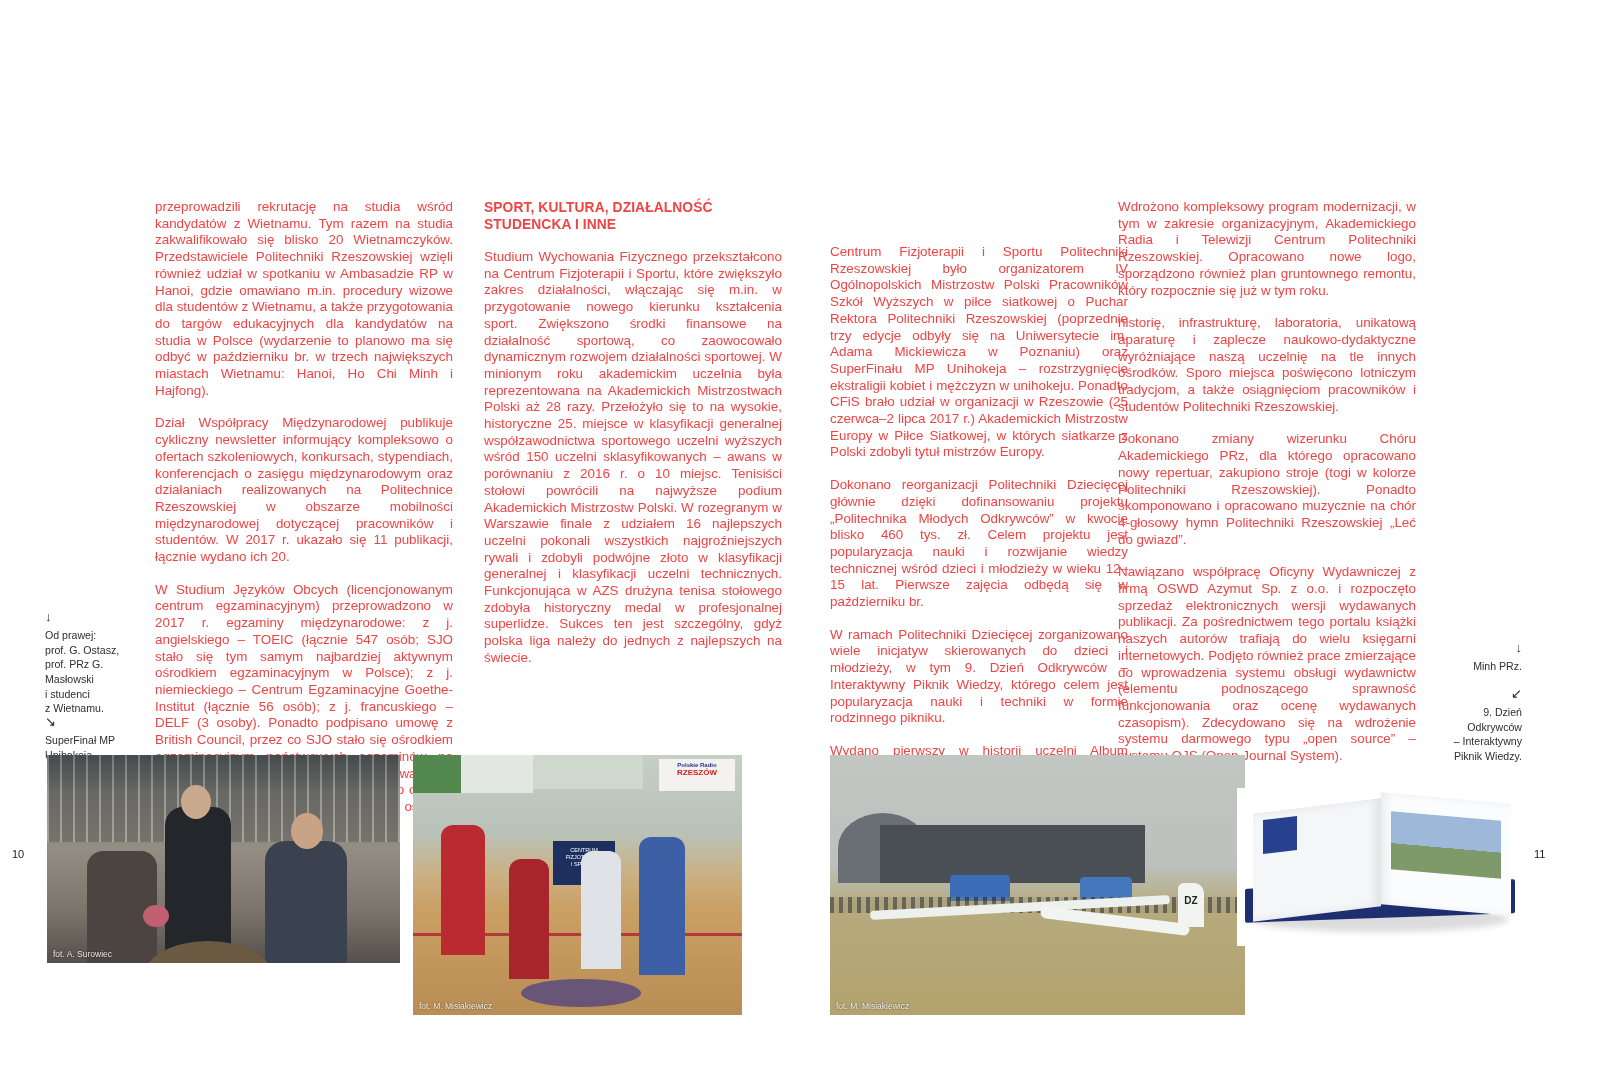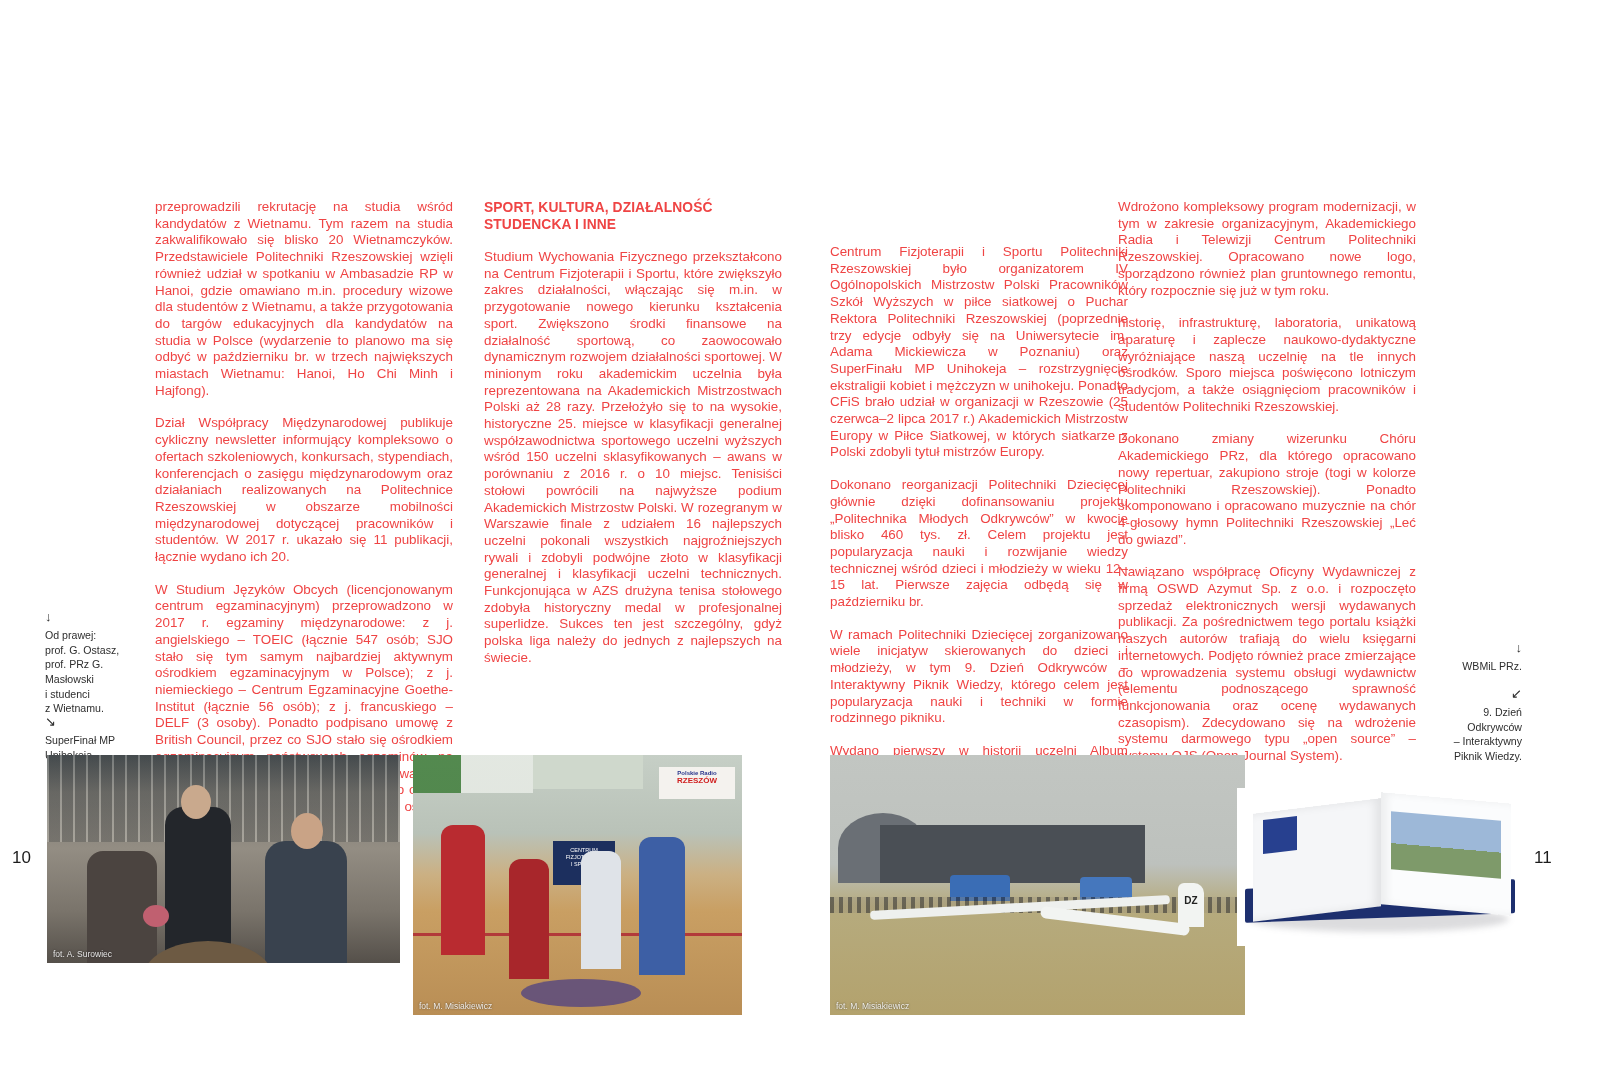--- a/index.html
+++ b/index.html
@@ -21,21 +21,21 @@
   
   .margin-note { position:absolute; font-size:10.6px; line-height:14.6px; color:#2e2e2e;
                  white-space:pre-line; }
   .margin-note .arrow { display:block; font-size:13px; margin-bottom:4px; color:#2e2e2e; }
   #lnote1 { left:45px; top:595px; width:110px; text-align:left; }
   #lnote2 { left:45px; top:700px; width:110px; text-align:left; }
   #rnote1 { left:1412px; top:626px; width:110px; text-align:right; }
   #rnote2 { left:1412px; top:672px; width:110px; text-align:right; }
 
   
-  .page-num { position:absolute; top:848px; font-size:17px; color:#1c1c1c; }
+  .page-num { position:absolute; top:848px; font-size:11px; color:#1c1c1c; }
   #pn-left { left:12px; }
   #pn-right { left:1534px; }
 
   
   .photo { position:absolute; overflow:hidden; background:#888; }
   .photo .caption { position:absolute; left:6px; bottom:4px; font-size:8.5px;
                     color:rgba(255,255,255,.88); text-shadow:0 0 2px rgba(0,0,0,.6); z-index:9; }
   .ph-layer { position:absolute; }
 
   
@@ -50,21 +50,21 @@
   #photo1 .fig-woman { left:40px; top:96px; width:70px; height:164px; background:#4b4440; border-radius:16px 16px 0 0; }
   #photo1 .flowers { left:96px; top:150px; width:26px; height:22px; background:#c06070; border-radius:50%; }
   #photo1 .fg-hair { left:96px; top:186px; width:130px; height:74px; background:#6d5a43; border-radius:50% 50% 0 0; }
 
   
   #photo2 { left:413px; top:755px; width:329px; height:260px;
     background:linear-gradient(180deg,#c6cfc6 0%,#b9c2b8 30%,#cbb083 46%,#c99f63 60%,#b98e55 100%); }
   #photo2 .banner-green { left:0; top:0; width:120px; height:38px;
     background:linear-gradient(90deg,#3f7d3a 0 40%, #e8ece6 40% 100%); opacity:.85; }
   #photo2 .banner-green2 { left:120px; top:0; width:110px; height:34px; background:#cfd8cc; }
-  #photo2 .radio-box { left:246px; top:12px; width:76px; height:32px; background:#f4f2ee;
+  #photo2 .radio-box { left:246px; top:4px; width:76px; height:32px; background:#f4f2ee;
     text-align:center; padding-top:3px; }
   #photo2 .radio-box .l1 { font-size:6px; color:#27348b; font-weight:bold; }
   #photo2 .radio-box .l2 { font-size:8px; color:#d02020; font-weight:bold; }
   #photo2 .cfis-box { left:140px; top:86px; width:62px; height:44px; background:#1c2f5e;
     color:#fff; font-size:5.5px; line-height:7px; text-align:center; padding-top:6px; white-space:pre-line; }
   #photo2 .red-line { left:0; top:178px; width:100%; height:3px; background:#b23a3a; }
   #photo2 .player-red1 { left:28px; top:70px; width:44px; height:130px; background:#b92b30; border-radius:12px 12px 0 0; }
   #photo2 .player-red2 { left:96px; top:104px; width:40px; height:120px; background:#a8262b; border-radius:12px 12px 0 0; }
   #photo2 .player-blue { left:226px; top:82px; width:46px; height:138px; background:#3d5fa5; border-radius:12px 12px 0 0; }
   #photo2 .player-white { left:168px; top:96px; width:40px; height:118px; background:#dfe3e8; border-radius:12px 12px 0 0; }
@@ -114,21 +114,21 @@
 prof. PRz G. Masłowski
 i studenci
 z Wietnamu.</span>
   </div>
   <div class="margin-note" id="lnote2">
     <span class="arrow">↘</span><span>SuperFinał MP
 Unihokeja.</span>
   </div>
 
   <div class="margin-note" id="rnote1">
-    <span class="arrow">↓</span><span>WBMiL PRz.</span>
+    <span class="arrow">↓</span><span>Minh PRz.</span>
   </div>
   <div class="margin-note" id="rnote2">
     <span class="arrow">↙</span><span>9. Dzień
 Odkrywców
 – Interaktywny
 Piknik Wiedzy.</span>
   </div>
 
   <div class="col" id="col1">
     <p>przeprowadzili rekrutację na studia wśród kandydatów z Wietnamu. Tym razem na studia zakwalifikowało się blisko 20 Wietnamczyków. Przedstawiciele Politechniki Rzeszowskiej wzięli również udział w spotkaniu w Ambasadzie RP w Hanoi, gdzie omawiano m.in. procedury wizowe dla studentów z Wietnamu, a także przygotowania do targów edukacyjnych dla kandydatów na studia w Polsce (wydarzenie to planowo ma się odbyć w październiku br. w trzech największych miastach Wietnamu: Hanoi, Ho Chi Minh i Hajfong).</p>

